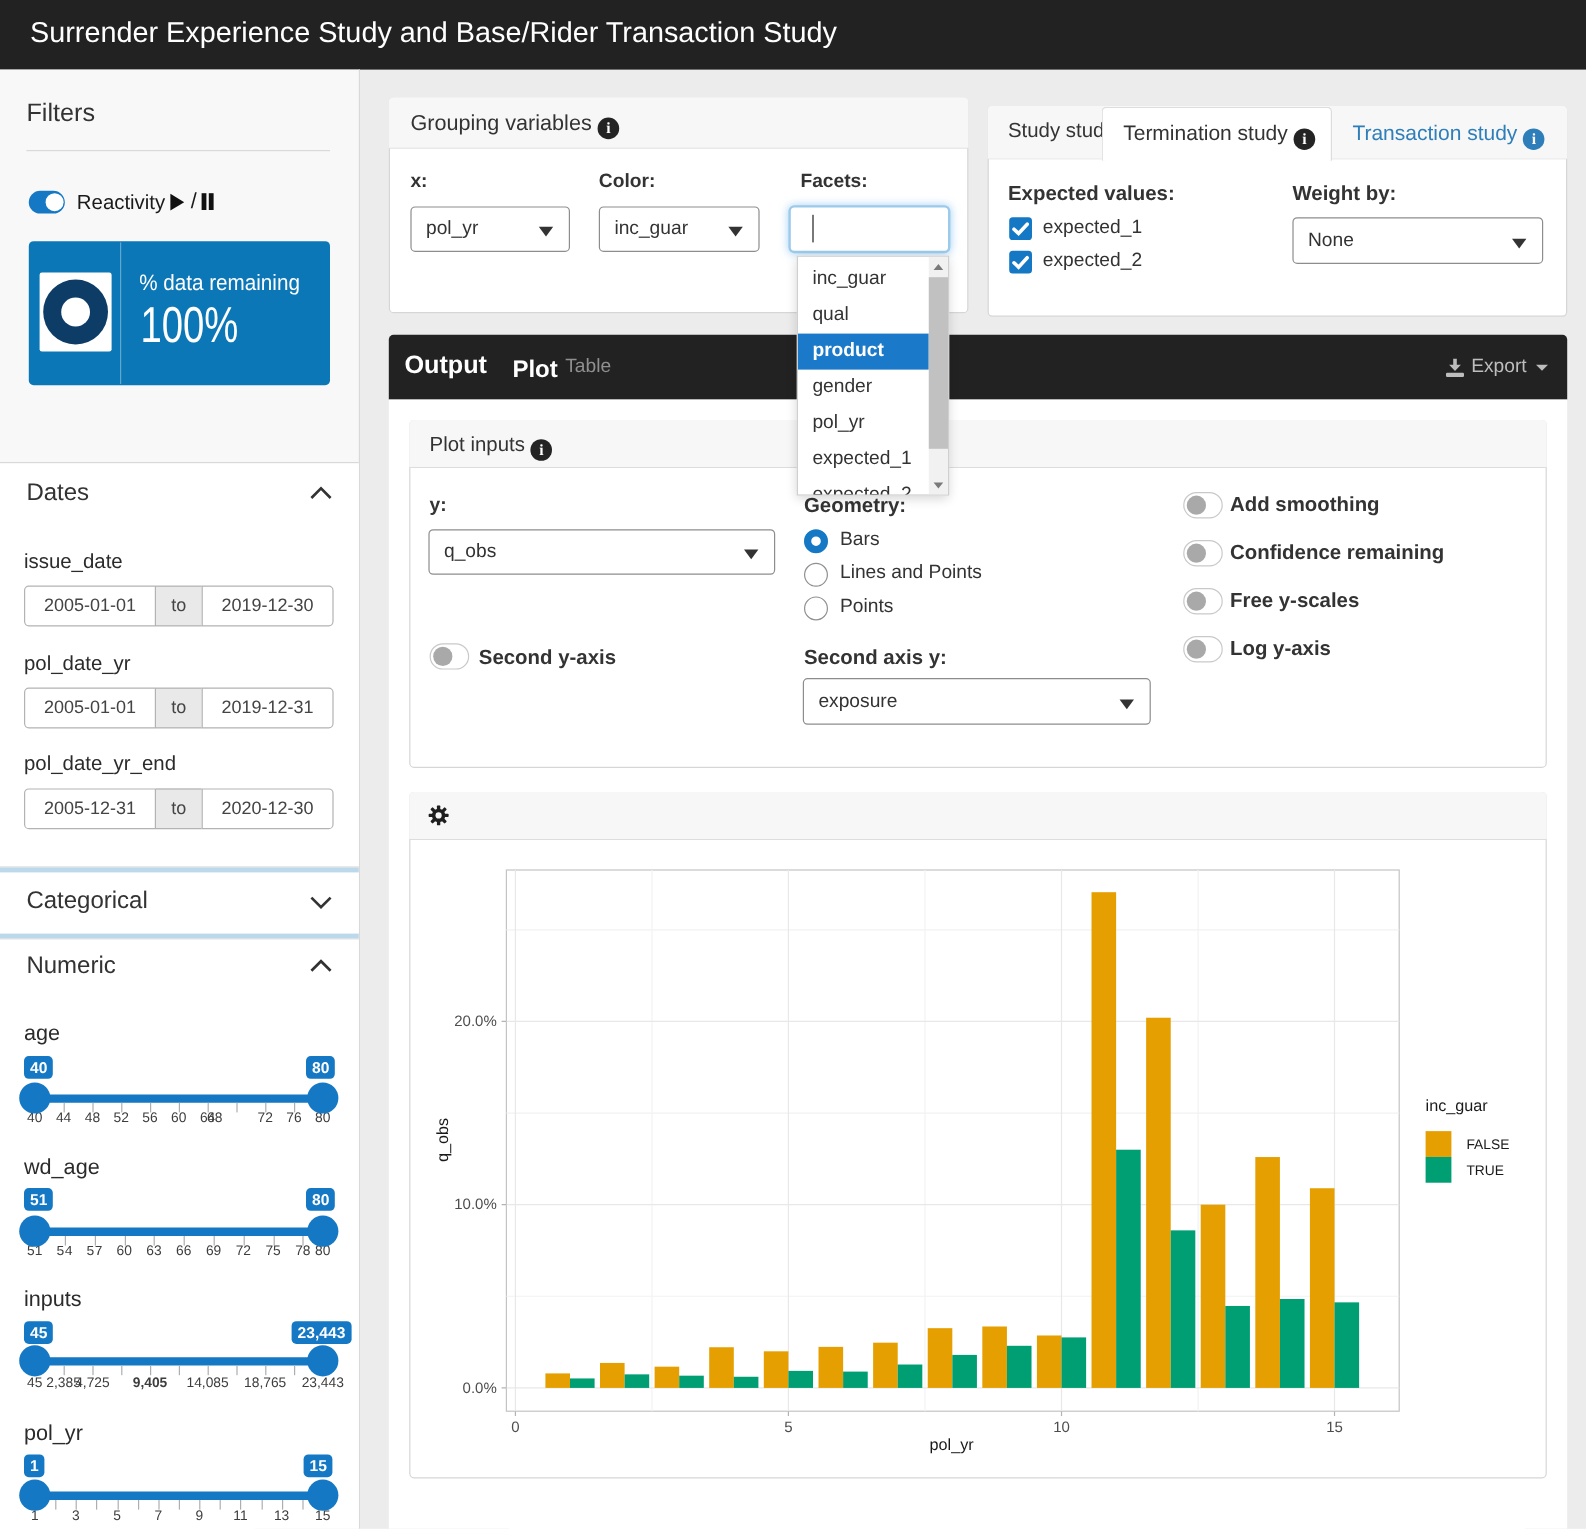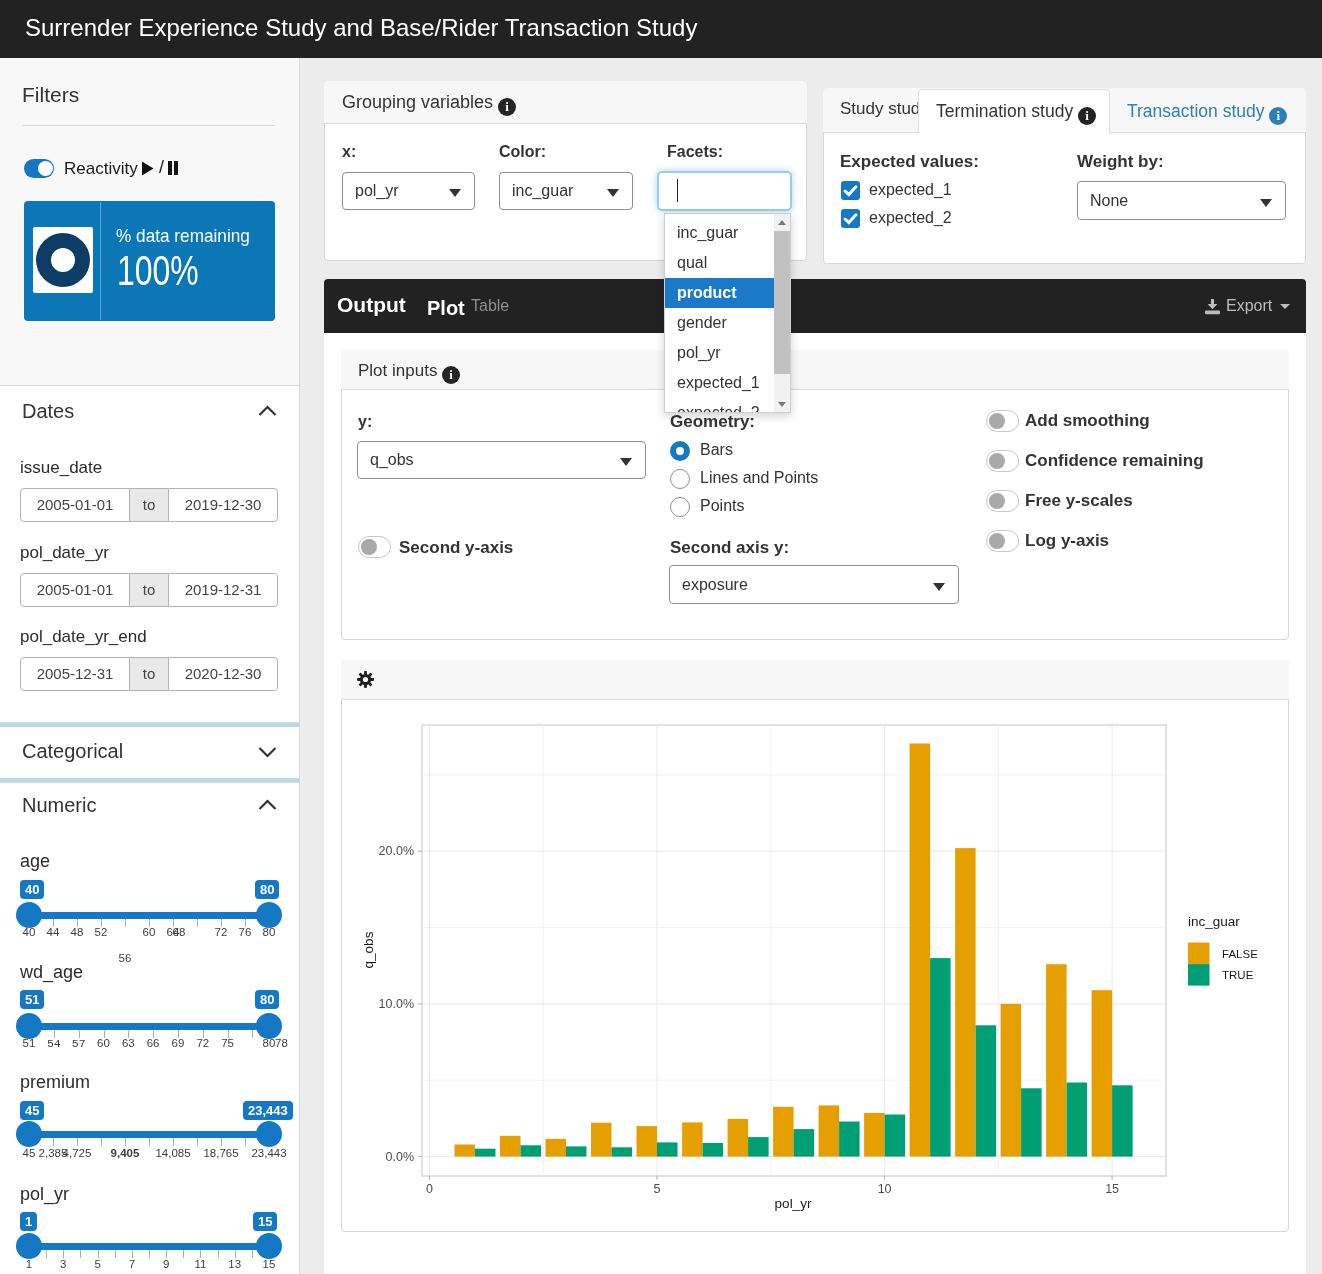--- a/index.html
+++ b/index.html
@@ -100,21 +100,21 @@
 <div class="tick" style="left:149.0px;top:919px;"></div>
 <div class="tick" style="left:173.0px;top:919px;"></div>
 <div class="tick" style="left:197.0px;top:919px;"></div>
 <div class="tick" style="left:221.0px;top:919px;"></div>
 <div class="tick" style="left:245.0px;top:919px;"></div>
 <div class="tick" style="left:269.0px;top:919px;"></div>
 <div class="tlab" style="left:29.0px;top:926px;">40</div>
 <div class="tlab" style="left:53.0px;top:926px;">44</div>
 <div class="tlab" style="left:77.0px;top:926px;">48</div>
 <div class="tlab" style="left:101.0px;top:926px;">52</div>
-<div class="tlab" style="left:125.0px;top:952px;">56</div>
+<div class="tlab" style="left:125.0px;top:926px;">56</div>
 <div class="tlab" style="left:149.0px;top:926px;">60</div>
 <div class="tlab" style="left:173.0px;top:926px;">64</div>
 <div class="tlab" style="left:179px;top:926px;">68</div>
 <div class="tlab" style="left:221.0px;top:926px;">72</div>
 <div class="tlab" style="left:245.0px;top:926px;">76</div>
 <div class="tlab" style="left:269.0px;top:926px;">80</div>
 <div class="handle" style="left:16px;top:902px;"></div>
 <div class="handle" style="left:256px;top:902px;"></div>
 <div class="dlab" style="left:20px;top:962px;font-size:18px;">wd_age</div>
 <div class="badge" style="left:20px;top:990px;">51</div>
@@ -133,25 +133,25 @@
 <div class="tick" style="left:269.0px;top:1030px;"></div>
 <div class="tlab" style="left:29.0px;top:1037px;">51</div>
 <div class="tlab" style="left:53.8px;top:1037px;font-family:Liberation Mono, monospace;">54</div>
 <div class="tlab" style="left:78.7px;top:1037px;font-family:Liberation Mono, monospace;">57</div>
 <div class="tlab" style="left:103.5px;top:1037px;">60</div>
 <div class="tlab" style="left:128.3px;top:1037px;">63</div>
 <div class="tlab" style="left:153.1px;top:1037px;">66</div>
 <div class="tlab" style="left:178.0px;top:1037px;">69</div>
 <div class="tlab" style="left:202.8px;top:1037px;">72</div>
 <div class="tlab" style="left:227.6px;top:1037px;">75</div>
-<div class="tlab" style="left:252.4px;top:1037px;margin-left:29px;">78</div>
+<div class="tlab" style="left:252.4px;top:1037px;">78</div>
 <div class="tlab" style="left:269.0px;top:1037px;">80</div>
 <div class="handle" style="left:16px;top:1013px;"></div>
 <div class="handle" style="left:256px;top:1013px;"></div>
-<div class="dlab" style="left:20px;top:1072px;font-size:18px;">premium</div>
+<div class="dlab" style="left:20px;top:1072px;font-size:18px;">inputs</div>
 <div class="badge" style="left:20px;top:1101px;">45</div>
 <div class="badge" style="left:243px;top:1101px;">23,443</div>
 <div class="track" style="left:29px;top:1131px;width:240px;"></div>
 <div class="tick" style="left:29.0px;top:1138px;"></div>
 <div class="tick" style="left:53.0px;top:1138px;"></div>
 <div class="tick" style="left:77.0px;top:1138px;"></div>
 <div class="tick" style="left:101.0px;top:1138px;"></div>
 <div class="tick" style="left:125.0px;top:1138px;"></div>
 <div class="tick" style="left:149.0px;top:1138px;"></div>
 <div class="tick" style="left:173.0px;top:1138px;"></div>

